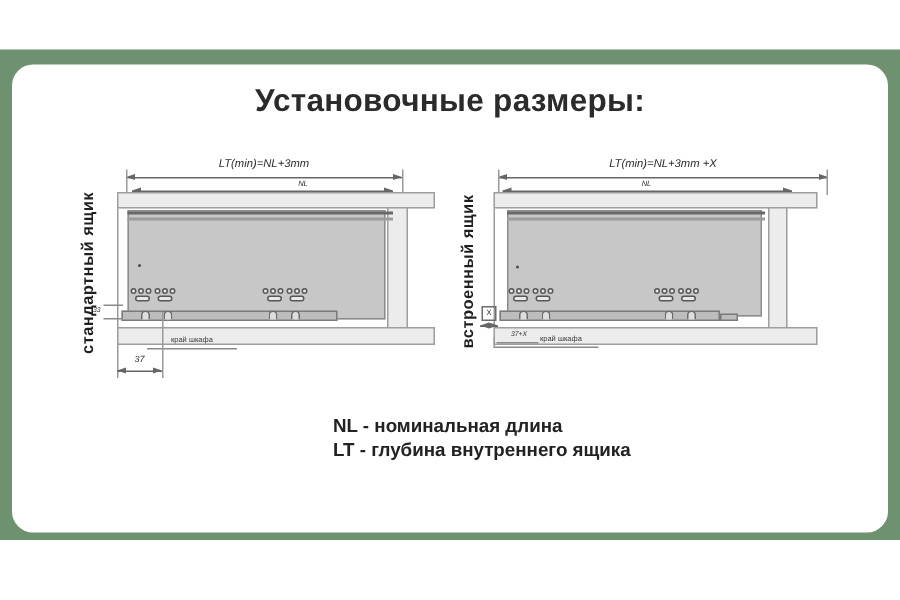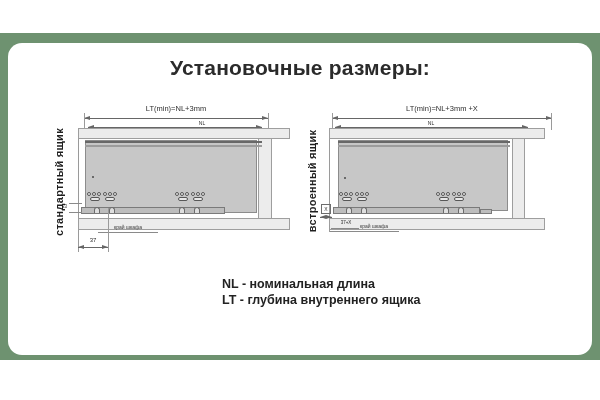--- a/index.html
+++ b/index.html
@@ -13,21 +13,21 @@
     position:absolute;left:0;top:56px;width:600px;text-align:center;
     font-size:21px;font-weight:600;color:#2b2b2b;letter-spacing:.2px;
   }
   .diagram{position:absolute;width:252px;height:158px;}
   #diagram-standard{left:48px;top:100px;}
   #diagram-builtin{left:316px;top:100px;}
   .side-label{
     position:absolute;height:14px;line-height:14px;text-align:center;white-space:nowrap;
     font-size:11px;font-weight:700;color:#1f1f1f;transform:rotate(-90deg);letter-spacing:.3px;
   }
-  .dimlabel{position:absolute;color:#2e2e2e;white-space:nowrap;}
+  .dimlabel{position:absolute;color:#2e2e2e;white-space:nowrap;font-style:italic;}
   .lt-label{font-size:7.5px;text-align:center;}
   .nl-label{font-size:5px;text-align:center;}
   .tiny{font-size:4.5px;}
   .d37{font-size:6px;text-align:center;}
   .dline{position:absolute;height:1px;background:#666;}
   .dline::before{content:"";position:absolute;left:0;top:-2px;border-style:solid;border-width:2.5px 6px 2.5px 0;border-color:transparent #666 transparent transparent;}
   .dline::after{content:"";position:absolute;right:0;top:-2px;border-style:solid;border-width:2.5px 0 2.5px 6px;border-color:transparent transparent transparent #666;}
   .vtick{position:absolute;width:1px;background:#9a9a9a;}
   .hline{position:absolute;height:1px;background:#8a8a8a;}
   .panel{position:absolute;background:#ececec;border:1px solid #9e9e9e;box-sizing:border-box;}

